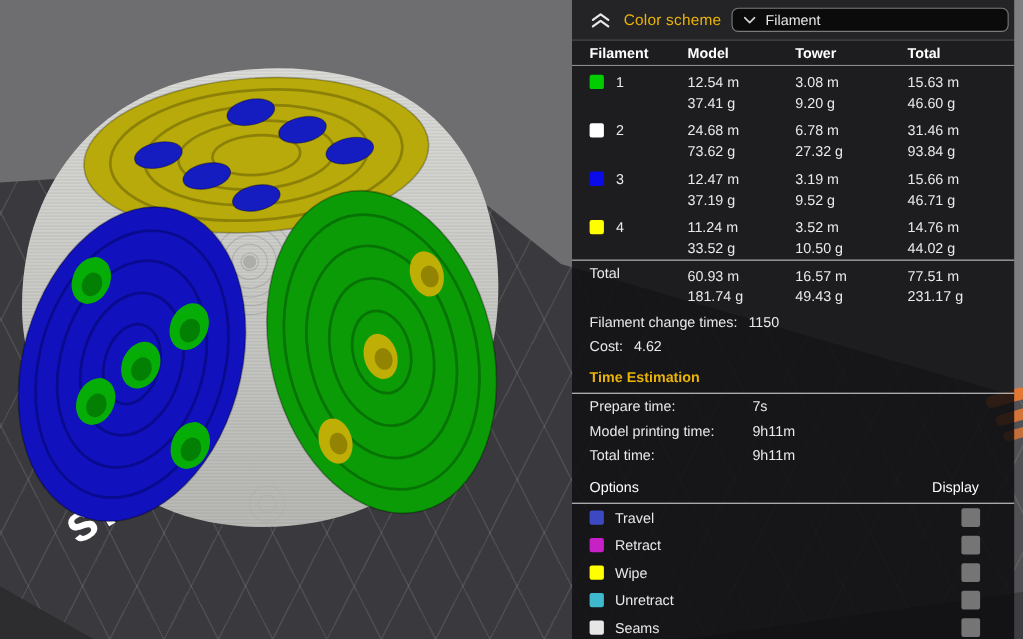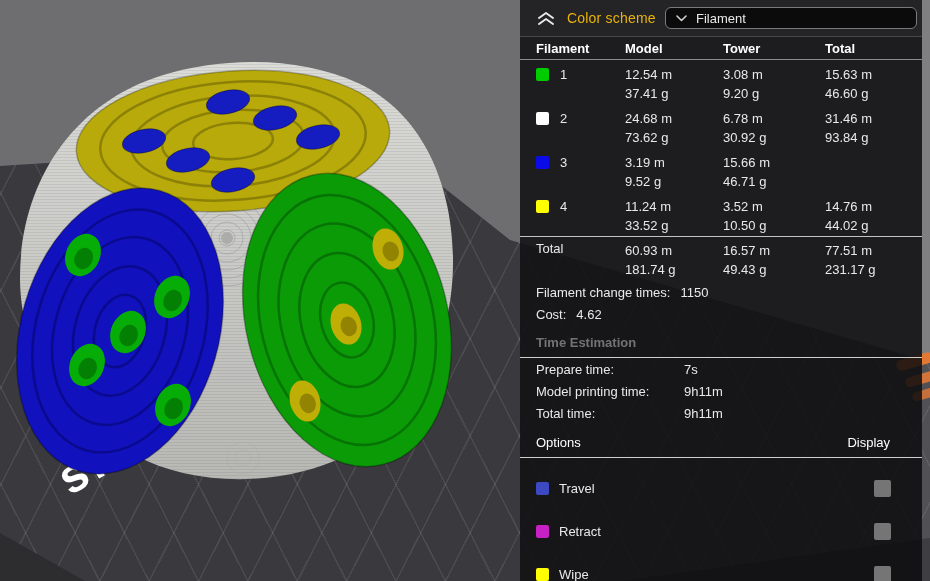--- a/index.html
+++ b/index.html
@@ -34,30 +34,30 @@
   .t-head{display:grid;grid-template-columns:89px 98px 102px 1fr;align-items:center;height:22px;
     padding:0 16px;font-weight:700;color:#FFF;border-bottom:1px solid #8C8C8C;}
   .f-row{display:grid;grid-template-columns:89px 98px 102px 1fr;padding:5px 16px 1px;}
   .cell div{line-height:19px;}
   .fil-id{display:flex;align-items:flex-start;gap:11px;line-height:19px;}
   .swatch{width:13px;height:13px;border-radius:2px;flex:0 0 auto;margin-top:3px;}
   .sep{border-top:1px solid #C2C2C2;height:0;}
   .total-row{display:grid;grid-template-columns:89px 98px 102px 1fr;padding:4px 16px 2px;}
   .stat-row{display:flex;gap:10px;align-items:center;height:22px;padding:0 16px;}
   .stat-row:first-of-type{margin-top:4px;}
-  .section-title{font-weight:700;color:#737373;height:22px;display:flex;align-items:center;
+  .section-title{font-weight:700;color:#eab308;height:22px;display:flex;align-items:center;
     padding:0 16px;margin-top:6px;}
   .sep-strong{border-top:1px solid #CFCFCF;margin-top:4px;}
   .time-row{display:flex;align-items:center;height:22px;padding:0 16px;}
   .time-label{width:148px;}
   .options-header{display:flex;align-items:center;height:24px;padding:0 16px;margin-top:6px;
     font-weight:400;color:#FFF;}
   .display-label{margin-left:auto;margin-right:16px;}
   .sep-opt{border-top:1px solid #CFCFCF;margin-top:3px;}
-  .opt-row{display:flex;align-items:center;height:25px;padding:0 16px;margin-top:18px;}
+  .opt-row{display:flex;align-items:center;height:25px;padding:0 16px;}
   .opt-swatch{width:13px;height:13px;border-radius:2px;flex:0 0 auto;}
   .opt-label{margin-left:10px;}
   .opt-check{margin-left:auto;margin-right:15px;width:17px;height:17px;border-radius:2px;
     background:#757575;cursor:pointer;}
 </style>
 </head>
 <body>
 
 <div class="root">
 
@@ -229,33 +229,37 @@
       <div class="fil-id">
           <span class="swatch" style="background-color: rgb(255, 255, 255);"></span>
           <span>2</span>
         </div>
       <div class="cell">
           <div>24.68 m</div>
           <div>73.62 g</div>
         </div>
       <div class="cell">
           <div>6.78 m</div>
-          <div>30.92 g</div>
+          <div>27.32 g</div>
         </div>
       <div class="cell">
           <div>31.46 m</div>
           <div>93.84 g</div>
         </div>
     </div>
     <div class="f-row">
       <div class="fil-id">
           <span class="swatch" style="background-color: rgb(11, 11, 234);"></span>
           <span>3</span>
         </div>
       <div class="cell">
+          <div>12.47 m</div>
+          <div>37.19 g</div>
+        </div>
+      <div class="cell">
           <div>3.19 m</div>
           <div>9.52 g</div>
         </div>
       <div class="cell">
           <div>15.66 m</div>
           <div>46.71 g</div>
         </div>
     </div>
     <div class="f-row">
       <div class="fil-id">

